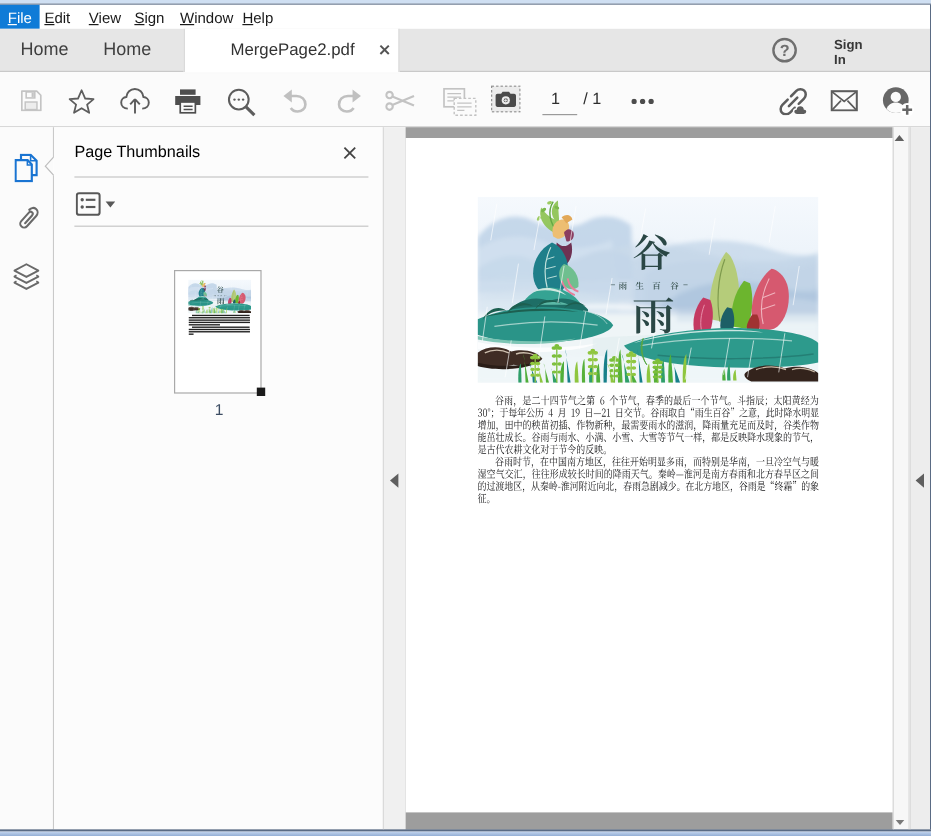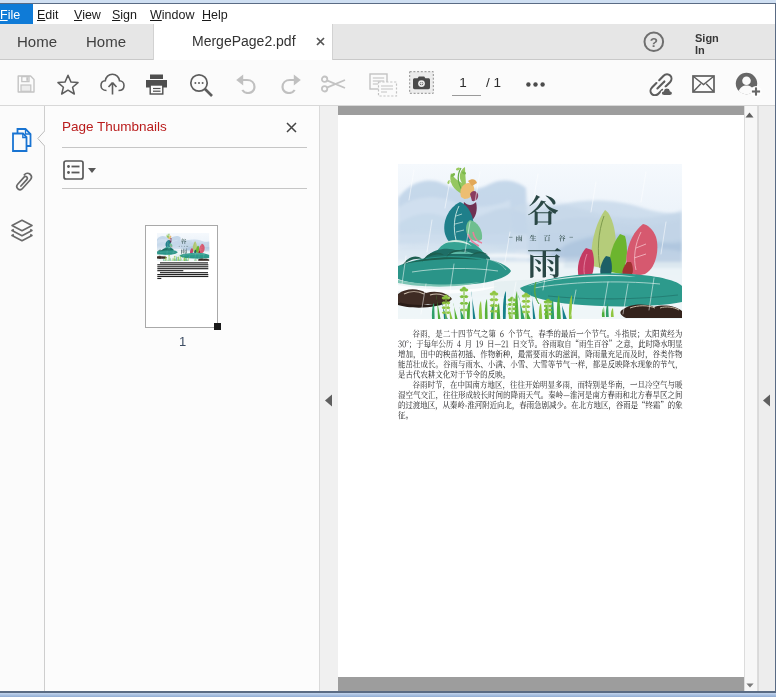--- a/index.html
+++ b/index.html
@@ -9,21 +9,21 @@
 <body>
 
 <div class="abs" style="left:0;top:0;width:776px;height:3px;background:#cfdff2"></div>
 <div class="abs" style="left:0;top:3px;width:776px;height:1px;background:#5a6b84"></div>
 
 <div class="abs" style="left:775px;top:4px;width:1px;height:687px;background:#5a6b84"></div>
 <div class="abs" style="left:0;top:691px;width:776px;height:2px;background:#5a6b84"></div>
 <div class="abs" style="left:0;top:693px;width:776px;height:4px;background:linear-gradient(#c3d5ee,#8fabd3)"></div>
 
 <div class="abs" style="left:0;top:4px;width:775px;height:20px;background:#ffffff;font-size:12.5px;color:#1a1a1a">
-  <div class="abs" style="left:0;top:0;width:33px;height:20px;background:#0f7bd7;color:#fff;line-height:22px"><span style="text-decoration:underline">F</span>ile</div>
+  <div class="abs" style="left:0;top:0;width:33px;height:20px;background:#0f7bd7;color:#fff;text-align:center;line-height:22px"><span style="text-decoration:underline">F</span>ile</div>
   <div class="abs" style="left:37px;top:0;height:34px;line-height:22px"><span style="text-decoration:underline">E</span>dit</div>
   <div class="abs" style="left:74px;top:0;height:32px;line-height:22px"><span style="text-decoration:underline">V</span>iew</div>
   <div class="abs" style="left:112px;top:0;height:24px;line-height:22px"><span style="text-decoration:underline">S</span>ign</div>
   <div class="abs" style="left:150px;top:0;height:20px;line-height:22px"><span style="text-decoration:underline">W</span>indow</div>
   <div class="abs" style="left:202px;top:0;height:20px;line-height:22px"><span style="text-decoration:underline">H</span>elp</div>
 </div>
 
 <div class="abs" style="left:0;top:24px;width:775px;height:36px;background:#e6e6e6;border-bottom:1px solid #c9c9c9;box-sizing:border-box"></div>
 <div class="abs" style="left:153px;top:24px;width:180px;height:36px;background:#ffffff;border-left:1px solid #d2d2d2;border-right:1px solid #d2d2d2;box-sizing:border-box"></div>
 <div class="abs" style="left:0;top:24px;width:703px;height:36px;font-size:15px;color:#3f3f3f">
@@ -158,21 +158,21 @@
 </svg>
 <svg class="abs" style="left:11px;top:219px" width="22" height="27" viewBox="0 0 22 27">
  <g fill="none" stroke="#696969" stroke-width="1.6" stroke-linejoin="round">
   <path d="M11 1.2 L21 6.5 L11 11.8 L1 6.5 Z"></path>
   <path d="M2.8 10.5 L1 11.5 L11 16.8 L21 11.5 L19.2 10.5"></path>
   <path d="M2.8 15.5 L1 16.5 L11 21.8 L21 16.5 L19.2 15.5"></path>
  </g>
 </svg>
 
 <div class="abs" style="left:45px;top:106px;width:274px;height:585px;background:#fcfcfc"></div>
-<div class="abs" style="left:62px;top:119px;font-size:13.5px;color:#b91c1c">Page Thumbnails</div>
+<div class="abs" style="left:62px;top:119px;font-size:13.5px;color:#000000">Page Thumbnails</div>
 <svg class="abs" style="left:286px;top:122px" width="11" height="11" viewBox="0 0 11 11">
     <path d="M1 1 L10 10 M10 1 L1 10" stroke="#444" stroke-width="1.5"></path>
   </svg>
 <div class="abs" style="left:62px;top:147px;width:245px;height:1px;background:#c6c6c6"></div>
 <svg class="abs" style="left:63px;top:160px" width="34" height="20" viewBox="0 0 34 20">
  <rect x="1" y="1" width="19" height="18" rx="2" fill="none" stroke="#585858" stroke-width="1.7"></rect>
  <circle cx="5.5" cy="6.5" r="1.4" fill="#585858"></circle>
  <rect x="8.5" y="5.6" width="8" height="1.8" fill="#585858"></rect>
  <circle cx="5.5" cy="12.5" r="1.4" fill="#585858"></circle>
  <rect x="8.5" y="11.6" width="8" height="1.8" fill="#585858"></rect>

